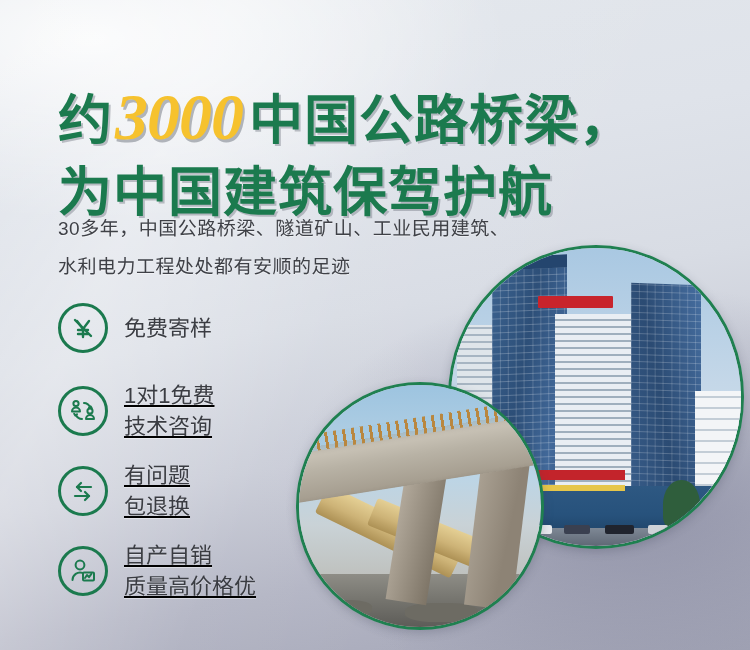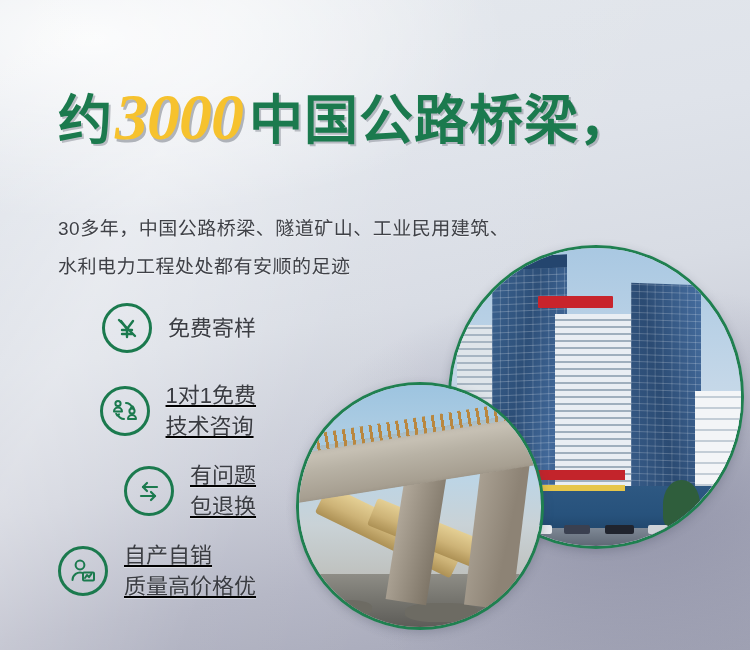--- a/index.html
+++ b/index.html
@@ -41,21 +41,21 @@
   
   .sub{
     position:absolute;left:58px;top:210px;
     font-size:19px;color:#3f4147;line-height:38px;
     letter-spacing:0.5px;text-shadow:0 1px 0 rgba(255,255,255,0.45);
   }
   .sub div{white-space:nowrap;}
 
   
   .features{position:absolute;left:58px;top:296px;}
-  .feature{display:flex;align-items:center;height:64px;margin-bottom:16px;justify-content:flex-end;}
+  .feature{display:flex;align-items:center;height:64px;margin-bottom:16px;}
   .feature.two-line{height:70px;margin-bottom:10px;text-decoration:underline;}
   .f-icon{
     width:50px;height:50px;flex:0 0 50px;border:3px solid #1b7a4e;border-radius:50%;
     display:flex;align-items:center;justify-content:center;margin-right:16px;
     box-sizing:border-box;background:transparent;
   }
   .f-label{
     font-size:22px;color:#3a3c42;line-height:31px;
     text-shadow:0 1px 0 rgba(255,255,255,0.4);white-space:nowrap;
   }
@@ -155,20 +155,23 @@
 
 <div class="banner">
   <div class="sheen"></div>
 
   <div class="headline">
     <div class="hl-row">
       <span class="hl-green">约</span>
       <span class="hl-num">3000</span>
       <span class="hl-green">中国公路桥梁，</span>
     </div>
+  </div>
+  <div class="headline-2">
+    <span class="hl-green">为中国建筑保驾护航</span>
   </div>
 
   <div class="sub">
     <div>30多年，中国公路桥梁、隧道矿山、工业民用建筑、</div>
     <div>水利电力工程处处都有安顺的足迹</div>
   </div>
 
   <div class="features">
 
     <div class="feature">

